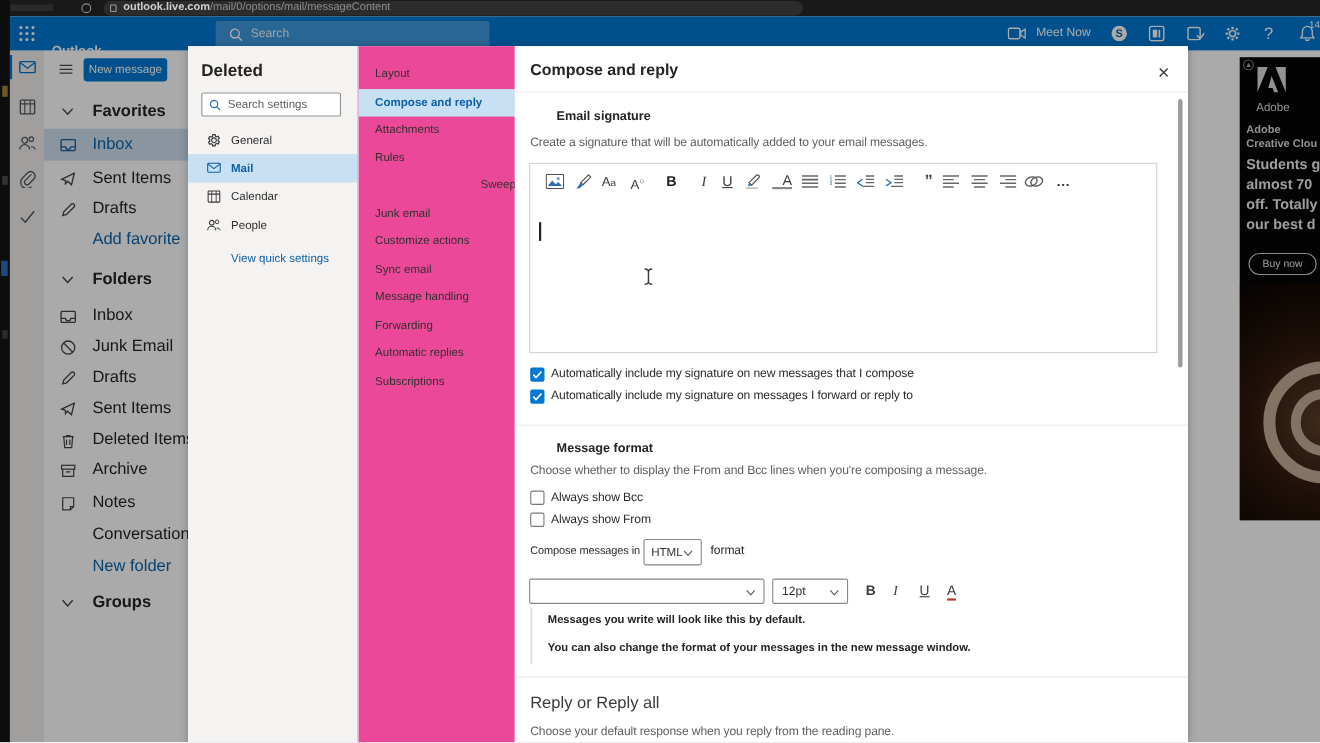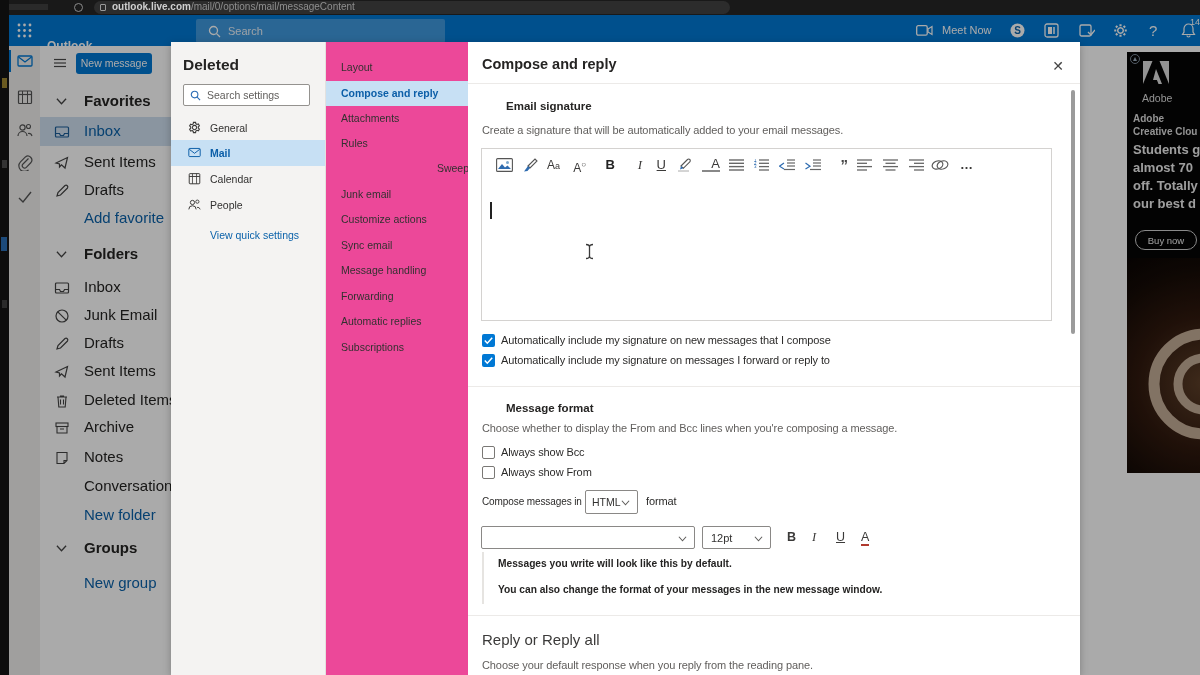--- a/index.html
+++ b/index.html
@@ -242,23 +242,20 @@
       </div>
     <div class="frow" style="top:455px;">
         <div class="ftext fblue">New folder</div>
       </div>
     <div class="frow" style="top:488px;">
       <svg class="ficon" style="width:11px;height:11px;left:16px;top:9px;" viewBox="0 0 12 12">
           <path d="M1 3 L6 8.5 L11 3" fill="none" stroke="#444" stroke-width="1.4"></path>
         </svg>
       <div class="ftext fbold">Groups</div>
     </div>
-    <div class="frow" style="top:523px;">
-        <div class="ftext fblue">New group</div>
-      </div>
   </div>
 
   <div id="rightbg"></div>
   <div id="ad">
     <svg class="abs" style="left:3px;top:2px;" width="10" height="10" viewBox="0 0 10 10">
         <circle cx="5" cy="5" r="4.5" fill="none" stroke="#9ab" stroke-width="0.8"></circle>
         <path d="M3 7 L5 3 L7 7 Z" fill="#9ab"></path>
       </svg>
     <svg class="abs" style="left:16px;top:9px;" width="26" height="23" viewBox="0 0 26 23">
         <path d="M0 23 L9.5 0 H0 Z" fill="#ddd"></path>

